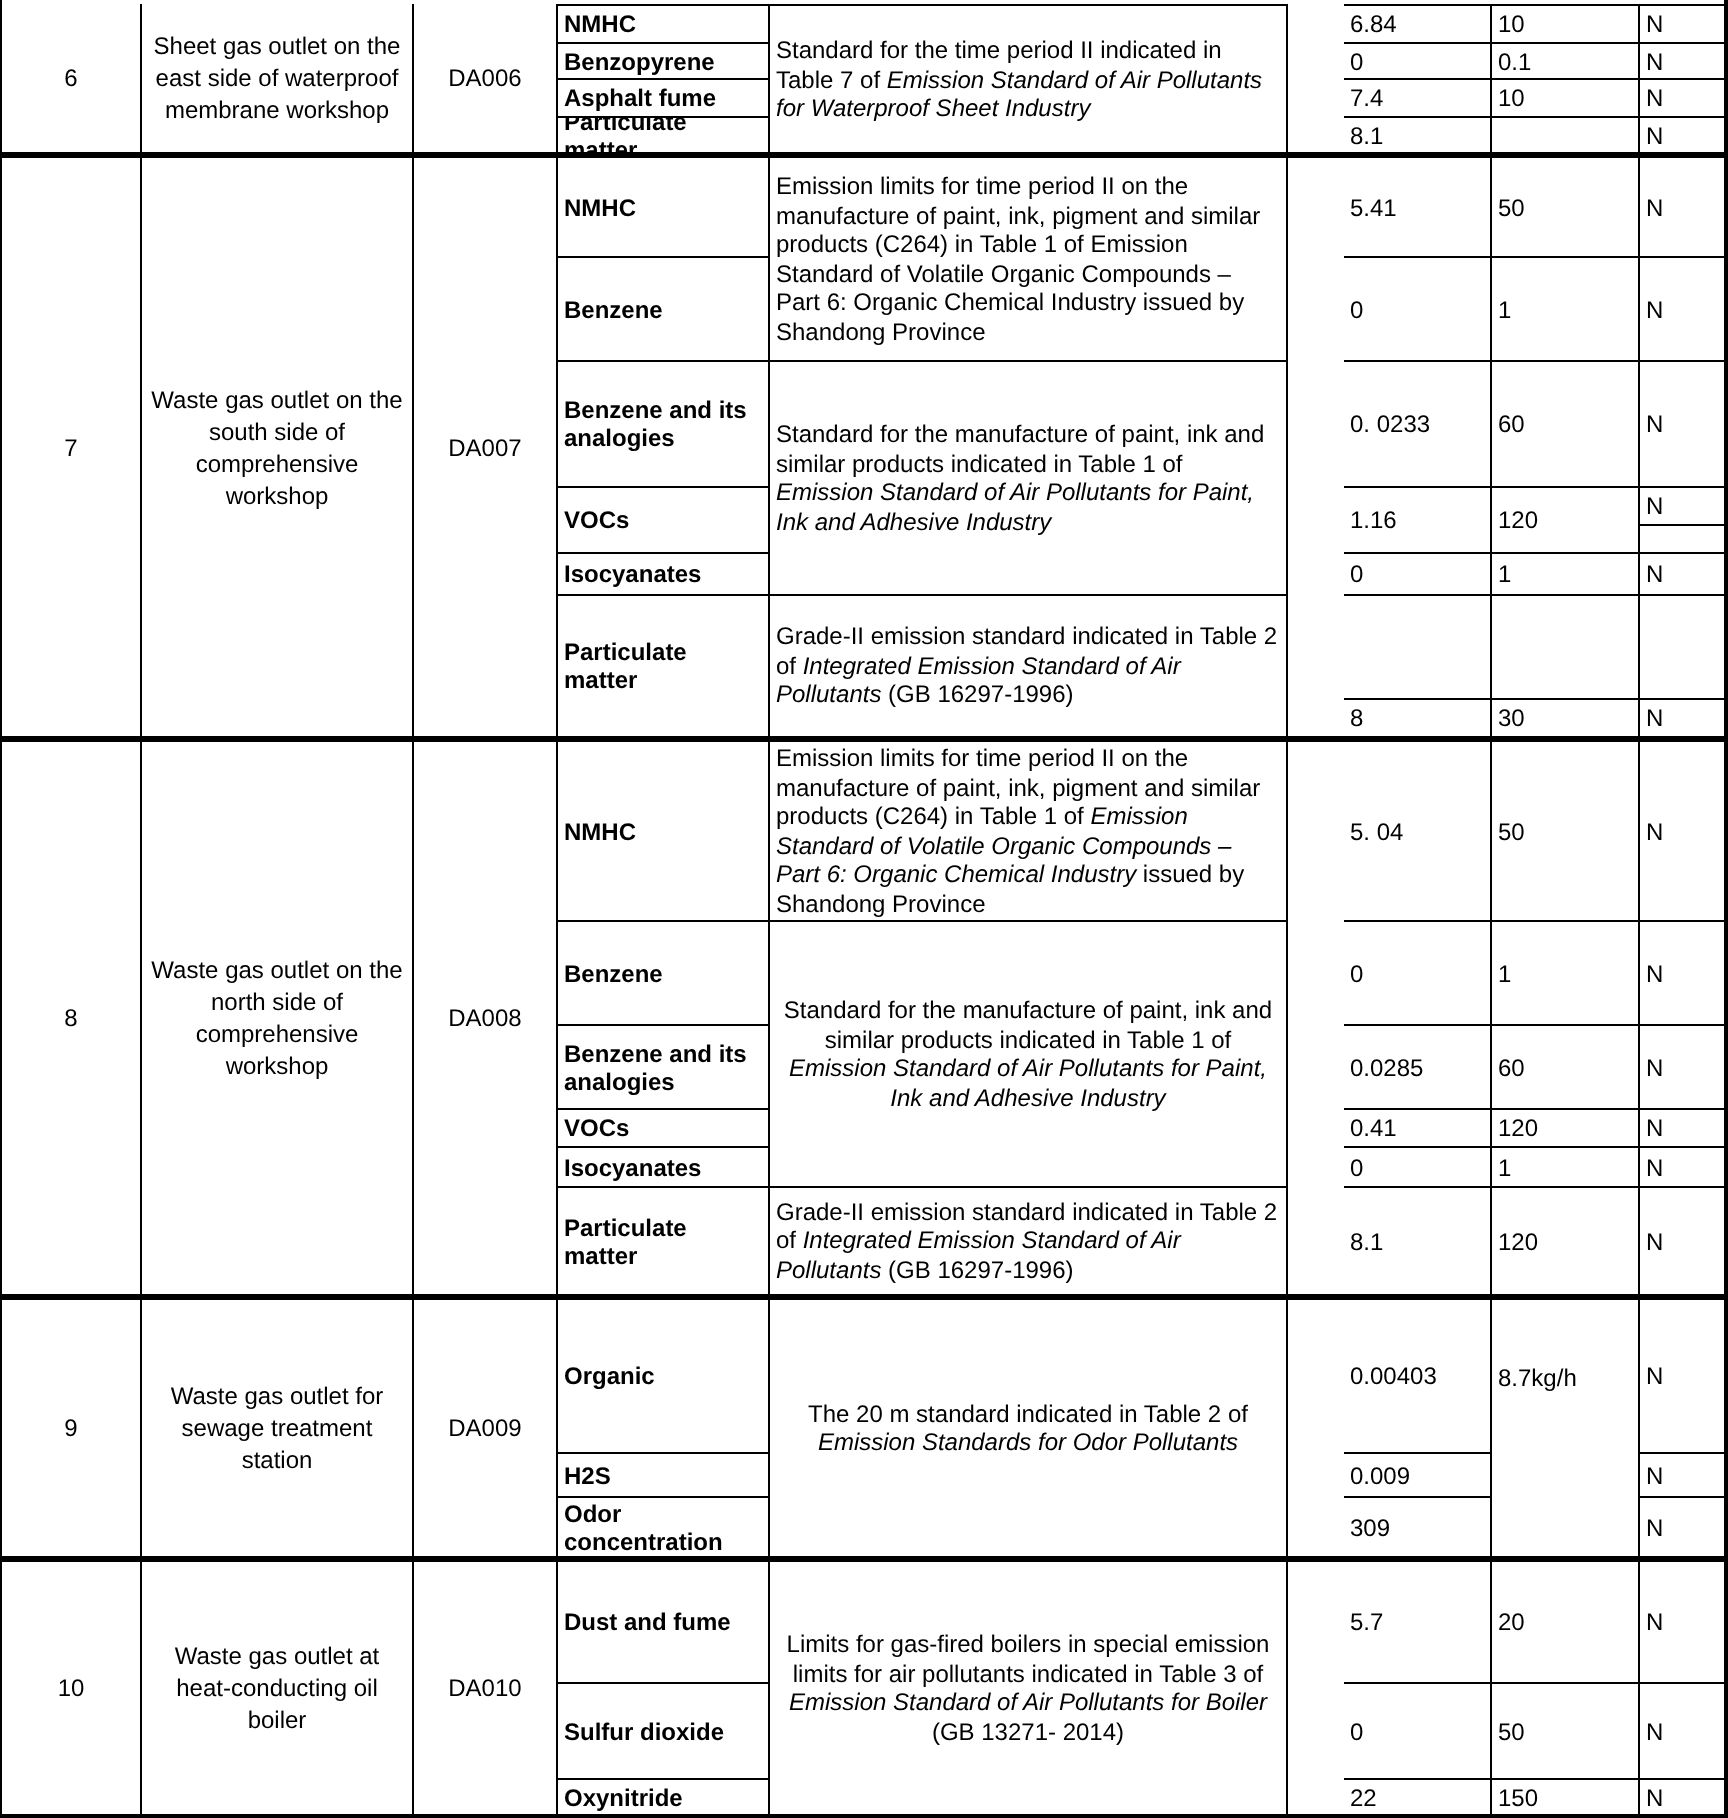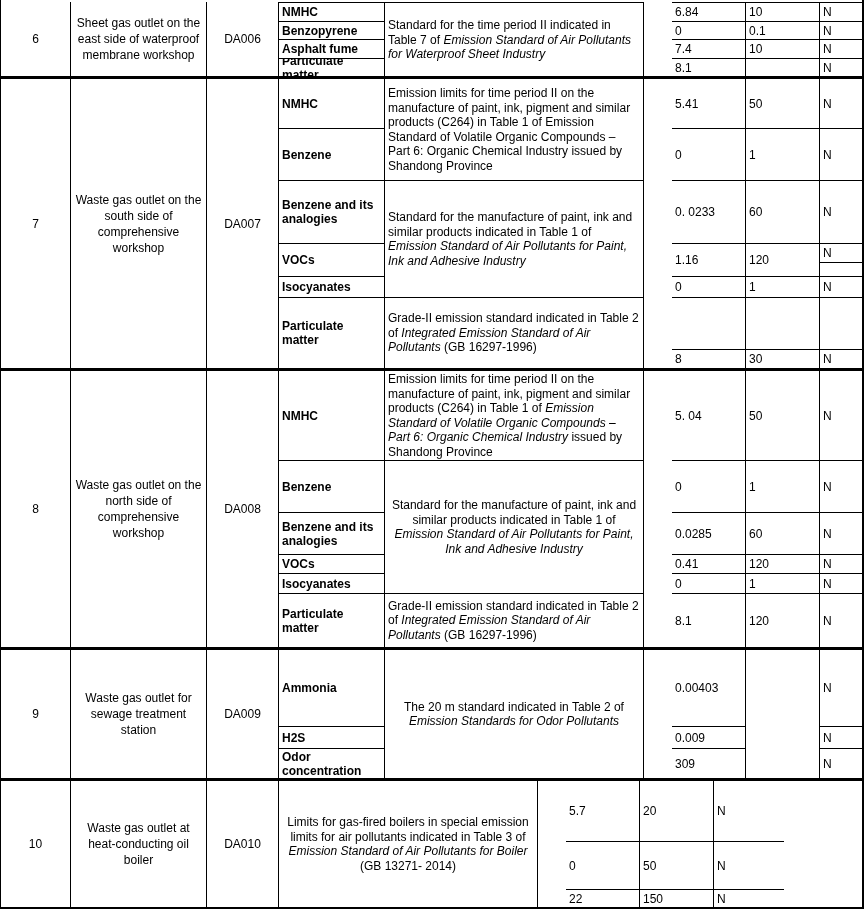--- a/index.html
+++ b/index.html
@@ -226,54 +226,60 @@
     <div class="col c1">
         <div class="cell merge">9</div>
       </div>
     <div class="col c2">
         <div class="cell merge">Waste gas outlet for sewage treatment station</div>
       </div>
     <div class="col c3">
         <div class="cell merge">DA009</div>
       </div>
     <div class="col c4">
-      <div class="cell pname" style="height:77px">Ammonia</div>
+      <div class="cell pname" style="height:77px">Organic</div>
       <div class="cell pname" style="height:22px">H2S</div>
       <div class="cell pname" style="height:29px">Odor concentration</div>
     </div>
     <div class="col c5">
       <div class="cell std ctr" style="height:128px">
         <span><span>The 20 m standard indicated in Table 2 of </span><span class="italic">Emission Standards for Odor Pollutants</span><span></span></span>
       </div>
     </div>
     <div class="col c6">
       <div class="cell val" style="height:77px">0.00403</div>
       <div class="cell val" style="height:22px">0.009</div>
       <div class="cell val" style="height:29px">309</div>
     </div>
     <div class="col c7">
+      <div class="cell val" style="height:77px">8.7kg/h</div>
     </div>
     <div class="col c8">
       <div class="cell val" style="height:77px">N</div>
       <div class="cell val" style="height:22px">N</div>
       <div class="cell val" style="height:29px">N</div>
     </div>
   </div>
   <div class="sep"></div>
 
   <div class="mrow" style="height:126px">
     <div class="col c1">
         <div class="cell merge">10</div>
       </div>
     <div class="col c2">
         <div class="cell merge">Waste gas outlet at heat-conducting oil boiler</div>
       </div>
     <div class="col c3">
         <div class="cell merge">DA010</div>
       </div>
+    <div class="col c4">
+      <div class="cell pname" style="height:61px">Dust and fume</div>
+      <div class="cell pname" style="height:48px">Sulfur dioxide</div>
+      <div class="cell pname" style="height:17px">Oxynitride</div>
+    </div>
     <div class="col c5">
       <div class="cell std ctr" style="height:126px">
         <span><span>Limits for gas-fired boilers in special emission limits for air pollutants indicated in Table 3 of </span><span class="italic">Emission Standard of Air Pollutants for Boiler</span><span> (GB 13271- 2014)</span></span>
       </div>
     </div>
     <div class="col c6">
       <div class="cell val" style="height:61px">5.7</div>
       <div class="cell val" style="height:48px">0</div>
       <div class="cell val" style="height:17px">22</div>
     </div>

